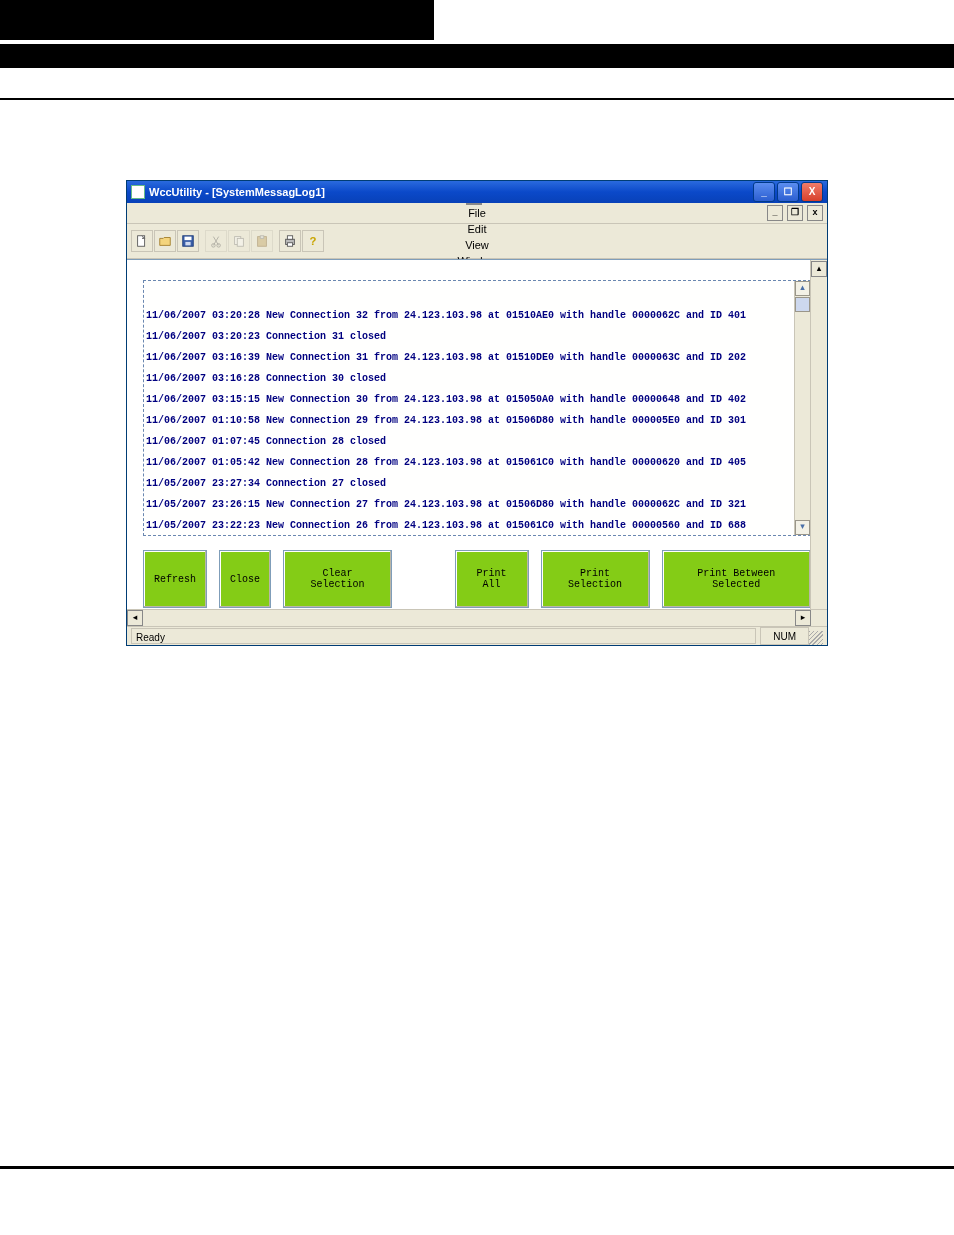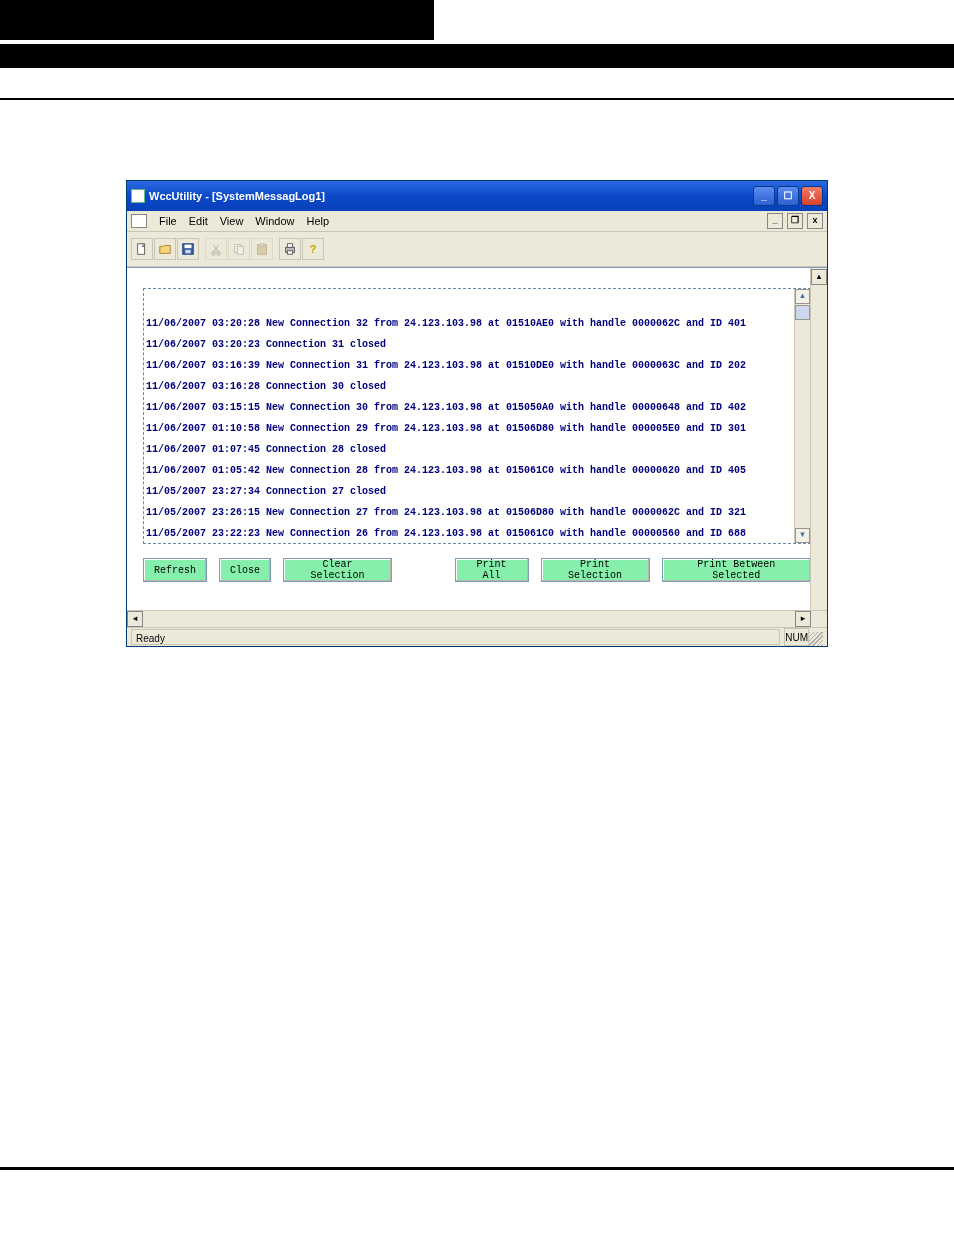--- a/index.html
+++ b/index.html
@@ -4,27 +4,27 @@
 <style>
   html,body{margin:0;padding:0;background:#fff;font-family:Tahoma,Arial,sans-serif;font-size:11px;color:#000;}
   .page{width:954px;box-sizing:border-box;}
   .black-header{background:#000;height:40px;width:434px;}
   .black-strip{background:#000;height:24px;width:100%;margin-top:4px;}
   .thin-rule{height:2px;background:#000;width:100%;margin-top:30px;}
   .screenshot-wrap{display:flex;justify-content:center;margin-top:80px;}
 
   
   .win{width:700px;border:1px solid #003c74;background:#ece9d8;display:flex;flex-direction:column;}
-  .titlebar{height:30px;background:linear-gradient(to bottom,#2a6ade,#0b49c9 50%,#0841b8);display:flex;align-items:center;color:#fff;font-weight:bold;font-size:11px;padding:0 4px;}
+  .titlebar{height:22px;background:linear-gradient(to bottom,#2a6ade,#0b49c9 50%,#0841b8);display:flex;align-items:center;color:#fff;font-weight:bold;font-size:11px;padding:0 4px;}
   .titlebar .ico{width:14px;height:14px;background:#fff;border:1px solid #6b8;box-sizing:border-box;margin-right:4px;}
   .titlebar .spacer{flex:1;}
   .tb-btn{width:20px;height:18px;margin-left:2px;border:1px solid #013a8a;background:linear-gradient(#5b8df0,#2b5ed0);display:flex;align-items:center;justify-content:center;color:#fff;font:bold 10px/1 sans-serif;border-radius:3px;cursor:pointer;}
   .tb-btn.close{background:linear-gradient(#f07c6a,#d8402b);}
 
-  .menubar{height:20px;background:#ece9d8;display:flex;align-items:center;padding:0 4px;border-bottom:1px solid #c9c5b7;position:relative;}
+  .menubar{height:20px;background:#ece9d8;display:flex;align-items:center;padding:0 4px;border-bottom:1px solid #c9c5b7;position:relative;flex-direction:column;}
   .menubar .doc-ico{width:14px;height:12px;border:1px solid #888;background:#fff;margin-right:6px;}
   .menubar .mitem{padding:2px 6px;cursor:pointer;}
   .menubar .right{position:absolute;right:4px;top:2px;display:flex;gap:4px;}
   .mdi-btn{width:14px;height:14px;border:1px solid #888;background:#ece9d8;font:bold 9px/12px sans-serif;text-align:center;cursor:pointer;}
 
   .toolbar{height:30px;background:#ece9d8;display:flex;align-items:center;padding:2px 4px;border-bottom:1px solid #c9c5b7;gap:0;}
   .tbtn{width:22px;height:22px;border:1px solid #c9c5b7;background:#ece9d8;margin-right:1px;display:flex;align-items:center;justify-content:center;box-sizing:border-box;cursor:pointer;}
   .tbtn.sep{width:4px;border:none;background:transparent;cursor:default;}
   .tbtn svg{width:14px;height:14px;}
   .tbtn.dim{opacity:.4;}
@@ -36,24 +36,24 @@
 
   .logbox{border:1px dashed #6a87b0;background:#fffffe;height:250px;padding:2px;font-family:"Courier New",monospace;font-size:10px;color:#000080;white-space:pre;overflow:hidden;position:relative;}
   .logbox .lb-scroll{position:absolute;right:0;top:0;width:15px;height:100%;background:#ece9d8;border-left:1px solid #c9c5b7;display:flex;flex-direction:column;align-items:center;}
   .lb-arrow{width:13px;height:13px;background:#f3f1e6;border:1px solid #9a968a;color:#4a6fa8;font:9px/11px sans-serif;text-align:center;cursor:pointer;}
   .lb-thumb{width:13px;height:13px;background:#cdd8ee;border:1px solid #9a968a;margin-top:1px;}
   .lb-track{flex:1;}
   .log-lines{line-height:21px;color:#000080;font-weight:bold;}
 
   .btnrow{display:flex;gap:12px;margin-top:14px;justify-content:flex-start;font-family:"Courier New",monospace;font-size:10px;}
   .btnrow.r2{margin-top:10px;justify-content:flex-start;margin-left:278px;}
-  .wbtn{border:1px solid #7f9db9;background:#86efac;padding:0 10px;cursor:pointer;font-family:"Courier New",monospace;font-size:10px;box-shadow:inset -1px -1px 0 #bab6a7,inset 1px 1px 0 #fff;}
+  .wbtn{border:1px solid #7f9db9;background:#84cc16;padding:17px 10px;cursor:pointer;font-family:"Courier New",monospace;font-size:10px;box-shadow:inset -1px -1px 0 #bab6a7,inset 1px 1px 0 #fff;}
 
   .statusbar{height:18px;border-top:1px solid #c9c5b7;background:#ece9d8;display:flex;align-items:center;font-size:10px;padding:0 4px;}
-  .statusbar .cell{border:1px solid #c9c5b7;padding:1px 0;height:14px;display:flex;align-items:center;}
+  .statusbar .cell{border:1px solid #c9c5b7;padding:1px 12px;height:14px;display:flex;align-items:center;}
   .statusbar .flex{flex:1;border:1px solid #c9c5b7;height:14px;margin-right:4px;display:flex;align-items:flex-end;padding:0 4px;}
   .grip{width:14px;height:14px;background:repeating-linear-gradient(135deg,#aaa 0 1px,transparent 1px 3px);align-self:flex-end;}
 
   .foot-rule{height:3px;background:#000;width:100%;margin-top:520px;}
 </style>
 </head>
 <body>
 
 <div class="page">
   <div class="black-header"></div>

